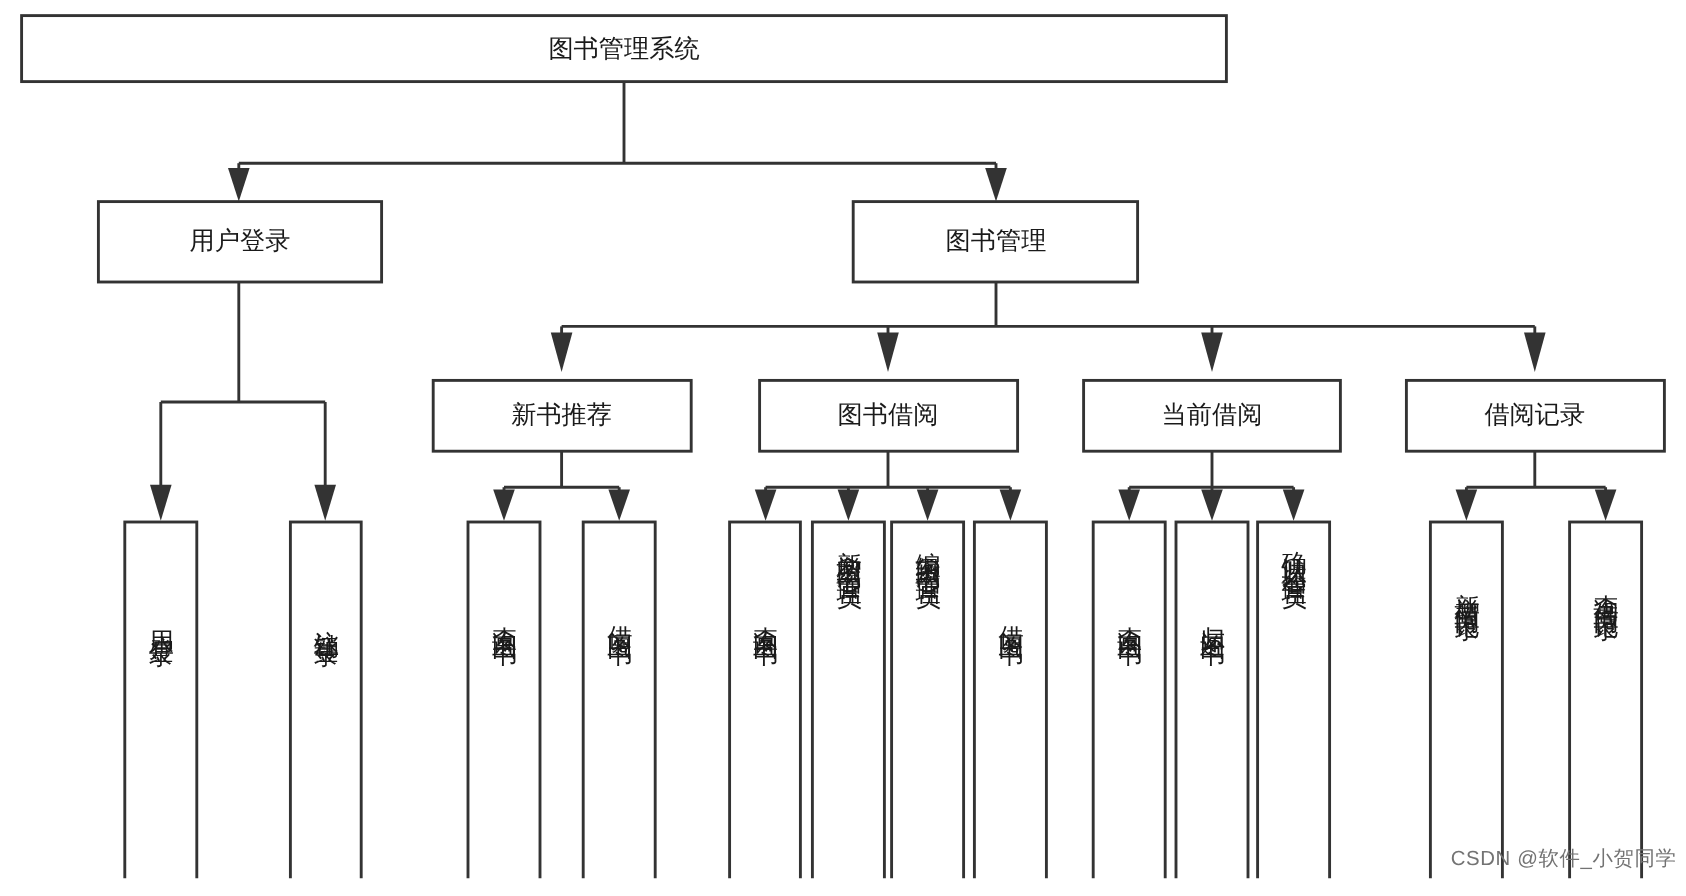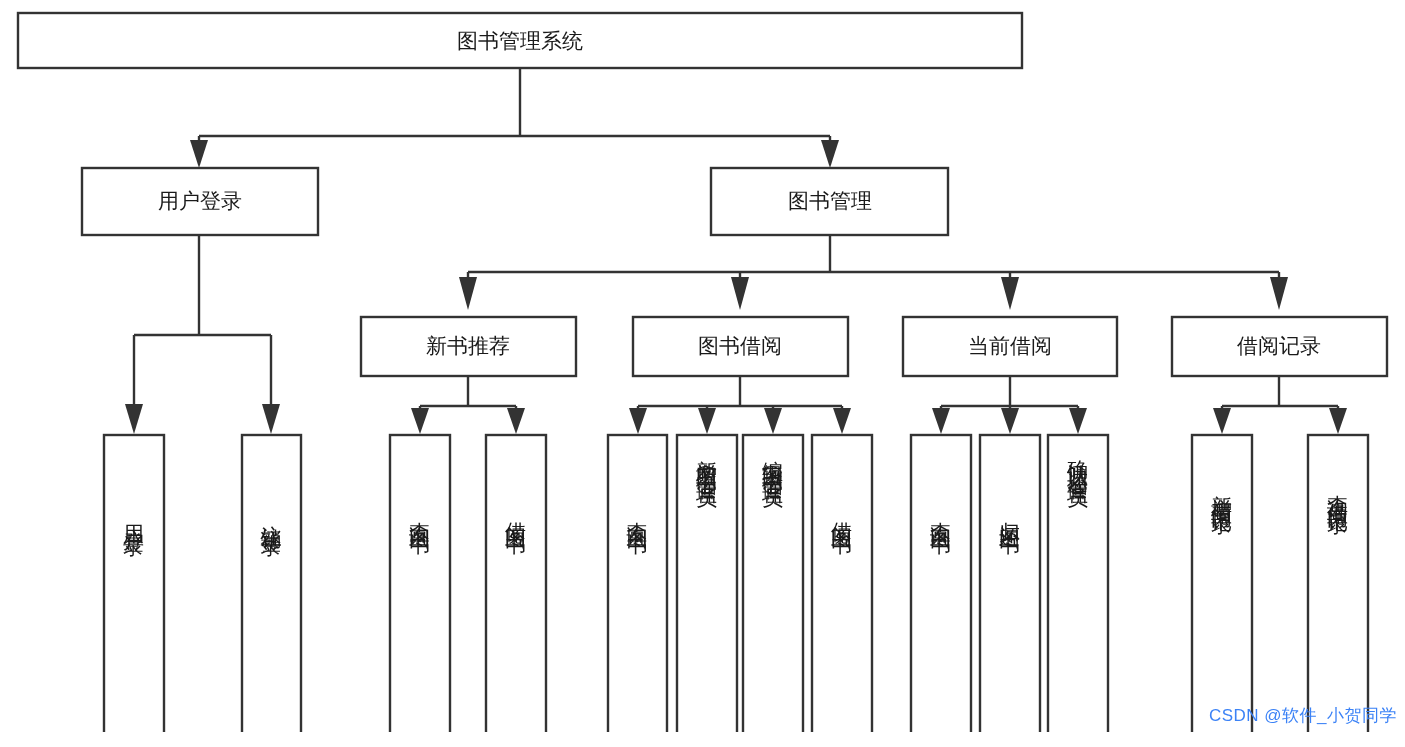--- a/index.html
+++ b/index.html
@@ -70,21 +70,21 @@
     letter-spacing: 4px;
     color: #1a1a1a;
     white-space: nowrap;
   }
   .watermark {
     position: absolute;
     right: 8px;
     bottom: 5px;
     font-family: "Liberation Sans", "DejaVu Sans", sans-serif;
     font-size: 17px;
-    color: #3b82f6;
+    color: #737373;
     letter-spacing: 0.5px;
     white-space: nowrap;
   }
 </style>
 </head>
 <body>
 
 <div id="diagram-root">
 
   <svg class="diagram-canvas" viewBox="0 0 1405 747" xmlns="http://www.w3.org/2000/svg">

